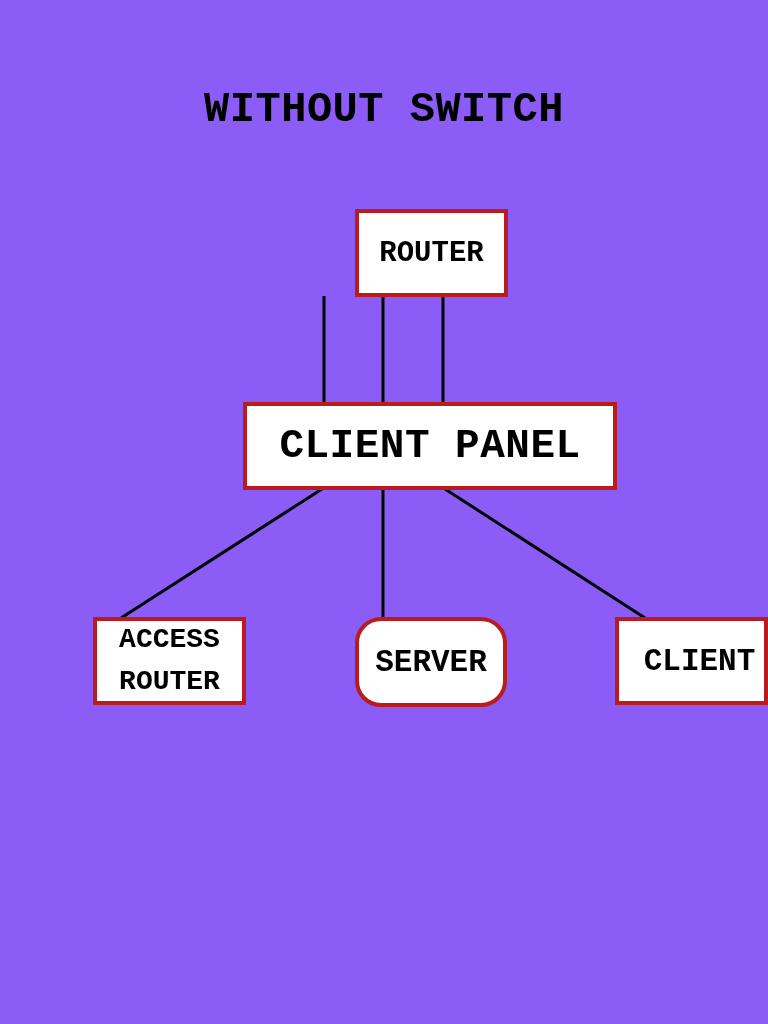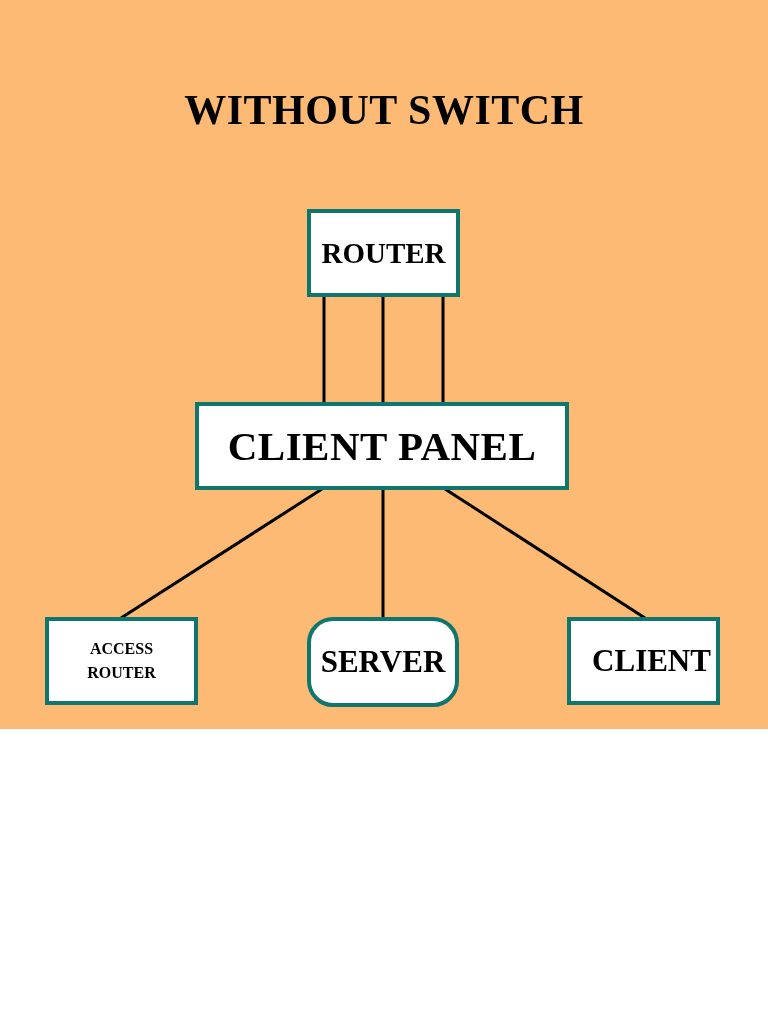--- a/index.html
+++ b/index.html
@@ -3,65 +3,66 @@
 <meta charset="utf-8">
 <style>
   html, body {
     margin: 0;
     padding: 0;
     background: #ffffff;
   }
   #page {
     position: relative;
     width: 768px;
-    height: 729px;
-    background: #fdba74;
-    font-family: Liberation Serif, serif;
+    height: 1024px;
+    background: #8b5cf6;
+    font-family: Liberation Mono, monospace;
     color: #000000;
     overflow: hidden;
   }
   .diagram-title {
     position: absolute;
     left: 0;
     top: 86px;
     width: 768px;
     text-align: center;
     font-size: 42px;
     font-weight: 700;
     letter-spacing: 0.5px;
     color: #000000;
   }
   .node {
     position: absolute;
     box-sizing: border-box;
-    border: 4px solid #0f766e;
+    border: 4px solid #b91c1c;
     background: #ffffff;
     display: flex;
     flex-direction: column;
     align-items: center;
     justify-content: center;
     text-align: center;
     font-weight: 700;
     color: #000000;
+    margin-left: 48px;
   }
   .node-router {
     left: 307px; top: 209px;
     width: 153px; height: 88px;
     font-size: 29px;
   }
   .node-patch-panel {
     left: 195px; top: 402px;
     width: 374px; height: 88px;
     font-size: 41px;
     letter-spacing: 0.5px;
   }
   .node-access-point {
     left: 45px; top: 617px;
     width: 153px; height: 88px;
-    font-size: 16px;
+    font-size: 28px;
     line-height: 1.5;
   }
   .node-server {
     left: 307px; top: 617px;
     width: 152px; height: 90px;
     font-size: 31px;
     border-radius: 26px;
   }
   .node-client {
     left: 567px; top: 617px;

